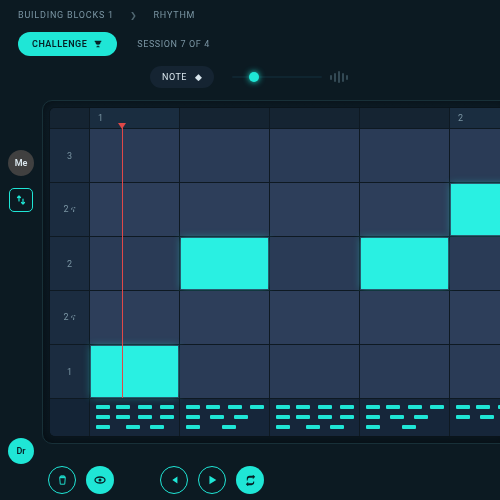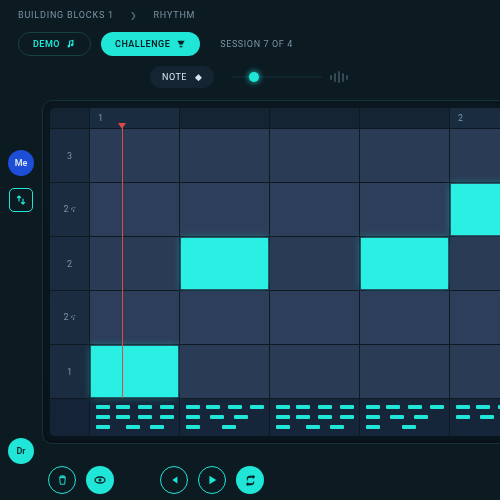--- a/index.html
+++ b/index.html
@@ -39,21 +39,21 @@
   .note-pill{display:inline-flex;align-items:center;gap:8px;height:22px;padding:0 12px;border-radius:11px;background:var(--panel);color:var(--text);font-size:9px;letter-spacing:.5px}
   .slider{display:flex;align-items:center;gap:8px}
   .slider-track{width:90px;height:2px;background:#0f2530;border-radius:2px;position:relative}
   .slider-thumb{position:absolute;top:50%;left:22px;transform:translate(-50%,-50%);width:10px;height:10px;border-radius:50%;background:var(--cyan);box-shadow:0 0 6px var(--cyan)}
   .wave-icon{display:flex;align-items:center;gap:2px;opacity:.5}
   .wave-icon span{width:2px;background:#5a7886;border-radius:1px}
 
   
   .leftrail{position:absolute;left:8px;top:150px;display:flex;flex-direction:column;gap:12px;align-items:center}
   .avatar{width:26px;height:26px;border-radius:50%;display:flex;align-items:center;justify-content:center;font-size:9px;font-weight:600}
-  .avatar.me{background:#1d4ed8;color:var(--text)}
+  .avatar.me{background:#404040;color:var(--text)}
   .avatar.dr{background:var(--cyan);color:#062026}
   .railbtn{width:24px;height:24px;border:1px solid var(--cyan);border-radius:5px;display:flex;align-items:center;justify-content:center;color:var(--cyan);font-size:9px}
   .dr-holder{position:absolute;left:8px;top:438px}
 
   
   .frame{position:absolute;left:42px;right:-8px;top:100px;border:1px solid #183038;border-radius:10px 0 0 10px;background:linear-gradient(#0d1c26,#0a1720);padding:6px 0 6px 6px;box-shadow:inset 0 0 12px rgba(0,0,0,.5)}
   .grid-wrap{border:1px solid #0a141b;border-radius:6px 0 0 6px;overflow:hidden}
 
   
   .grid-head{display:flex;height:20px;background:var(--panel);font-size:9px;color:var(--text-dim)}
@@ -90,28 +90,20 @@
 </head>
 <body>
 
 <div class="crumbs">
   <span class="crumb">BUILDING BLOCKS 1</span>
   <span class="chev">❯</span>
   <span class="crumb">RHYTHM</span>
 </div>
 
 <div class="moderow">
-  <div class="pill demo">
-    <span>DEMO</span>
-    <span class="mini-icon">
-      <svg viewBox="0 0 12 12" width="10" height="10">
-          <path d="M4 2 L9 1 V7 A1.6 1.6 0 1 1 7.5 5.5 V2.6 L5 3 V8.4 A1.6 1.6 0 1 1 3.5 7 V2 Z" fill="currentColor"></path>
-        </svg>
-    </span>
-  </div>
   <div class="pill challenge">
     <span>CHALLENGE</span>
     <span class="mini-icon">
       <svg viewBox="0 0 12 12" width="10" height="10">
           <path d="M3 2h6v2a3 3 0 0 1-3 3 3 3 0 0 1-3-3V2zm2 6h2v1h1v1H4v-1h1V8zM2 2h1v2a1 1 0 0 1-1-1V2zm7 0h1v1a1 1 0 0 1-1 1V2z" fill="currentColor"></path>
         </svg>
     </span>
   </div>
   <span class="session">SESSION 7 OF 4</span>
 </div>

